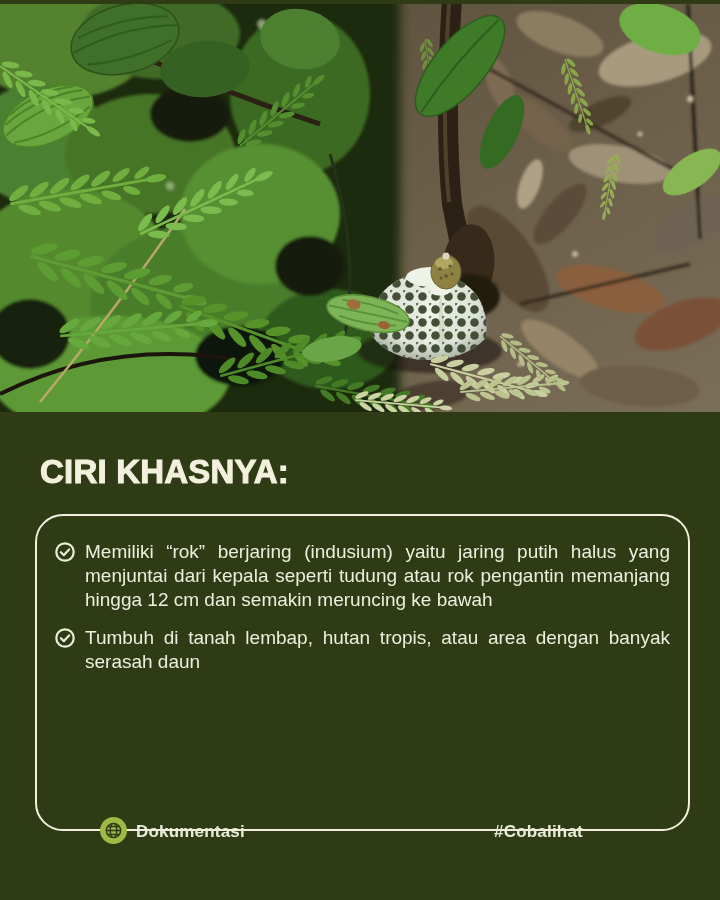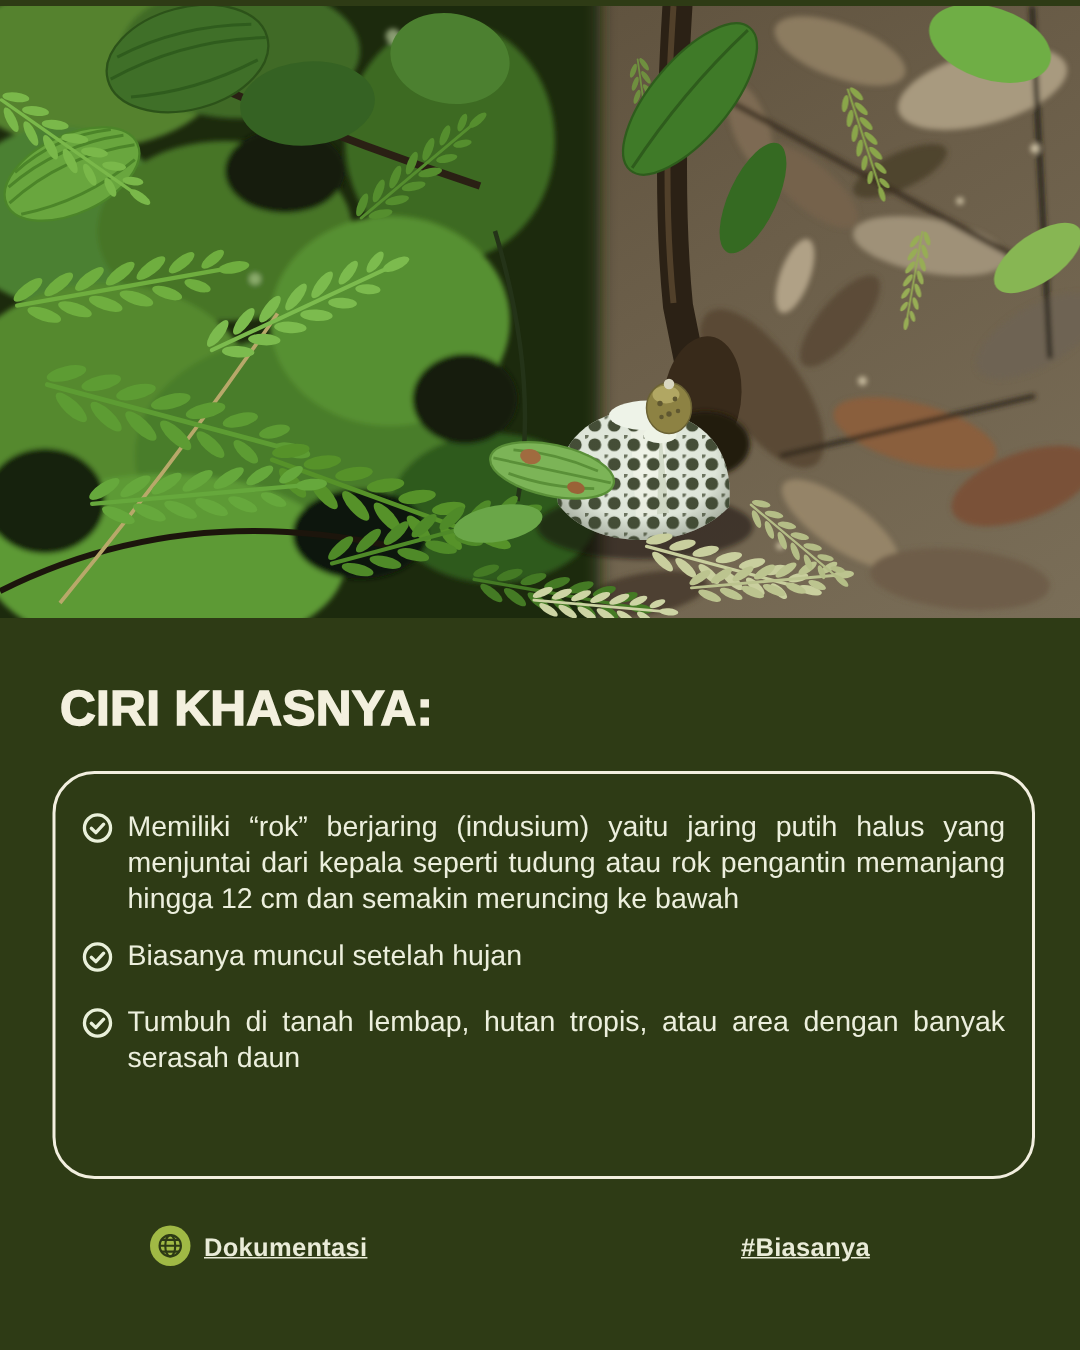--- a/index.html
+++ b/index.html
@@ -19,21 +19,21 @@
   .photo svg { display: block; }
   .page-title {
     position: absolute; left: 40px; top: 449px;
     font-size: 33px; font-weight: 700;
     letter-spacing: 0.2px;
     color: #f3f0de;
     -webkit-text-stroke: 1px #f3f0de;
   }
   .card {
     position: absolute; left: 35px; top: 510px;
-    width: 655px; height: 272px;
+    width: 655px; height: 317px;
     box-sizing: border-box;
     border: 2.5px solid #f2efdf;
     border-radius: 28px;
     padding: 24px 18px 0 17px;
   }
   .bullet {
     display: flex; gap: 9px;
     margin: 0 0 14px 0;
     color: #ecefdd;
     font-size: 19px; line-height: 24px;
@@ -44,21 +44,20 @@
     position: absolute; left: 100px; top: 813px;
     width: 27px; height: 27px; border-radius: 50%;
     background: #a0b945;
     display: flex; align-items: center; justify-content: center;
   }
   .footer-text {
     position: absolute; top: 818px;
     font-size: 17px; font-weight: 700;
     color: #e9ebd8;
     letter-spacing: 0.2px;
-    text-decoration: underline;
   }
   .f-label   { left: 136px; }
   .f-handle  { left: 319px; }
   .f-hashtag { left: 494px; }
 </style>
 </head>
 <body>
 
 <div class="canvas">
 
@@ -244,29 +243,20 @@
     <div class="bullet">
       <span class="check">
         <svg width="22" height="22" viewBox="0 0 24 24">
             <circle cx="12" cy="12" r="9.5" fill="none" stroke="#e9f0da" stroke-width="2.4"></circle>
             <path d="M7.5 12.2 L10.8 15.4 L16.5 9.2" fill="none" stroke="#e9f0da" stroke-width="2.4" stroke-linecap="round" stroke-linejoin="round"></path>
           </svg>
       </span>
       <p>Memiliki “rok” berjaring (indusium) yaitu jaring putih halus yang menjuntai dari kepala seperti tudung atau rok pengantin memanjang hingga 12 cm dan semakin meruncing ke bawah</p>
     </div>
 
-    <div class="bullet">
-      <span class="check">
-        <svg width="22" height="22" viewBox="0 0 24 24">
-            <circle cx="12" cy="12" r="9.5" fill="none" stroke="#e9f0da" stroke-width="2.4"></circle>
-            <path d="M7.5 12.2 L10.8 15.4 L16.5 9.2" fill="none" stroke="#e9f0da" stroke-width="2.4" stroke-linecap="round" stroke-linejoin="round"></path>
-          </svg>
-      </span>
-      <p>Biasanya muncul setelah hujan</p>
-    </div>
 
     <div class="bullet">
       <span class="check">
         <svg width="22" height="22" viewBox="0 0 24 24">
             <circle cx="12" cy="12" r="9.5" fill="none" stroke="#e9f0da" stroke-width="2.4"></circle>
             <path d="M7.5 12.2 L10.8 15.4 L16.5 9.2" fill="none" stroke="#e9f0da" stroke-width="2.4" stroke-linecap="round" stroke-linejoin="round"></path>
           </svg>
       </span>
       <p>Tumbuh di tanah lembap, hutan tropis, atau area dengan banyak serasah daun</p>
     </div>
@@ -275,15 +265,15 @@
   </div>
 
   <div class="footer-icon">
     <svg width="19" height="19" viewBox="0 0 24 24">
       <circle cx="12" cy="12" r="9" fill="none" stroke="#2e3b15" stroke-width="1.8"></circle>
       <ellipse cx="12" cy="12" rx="4.2" ry="9" fill="none" stroke="#2e3b15" stroke-width="1.8"></ellipse>
       <path d="M3 12 H21 M4.5 7 H19.5 M4.5 17 H19.5" fill="none" stroke="#2e3b15" stroke-width="1.8"></path>
     </svg>
   </div>
   <div class="footer-text f-label">Dokumentasi</div>
-  <div class="footer-text f-hashtag">#Biasanya</div>
+  <div class="footer-text f-hashtag">#Cobalihat</div>
 
 </div>
 
 </body></html>

